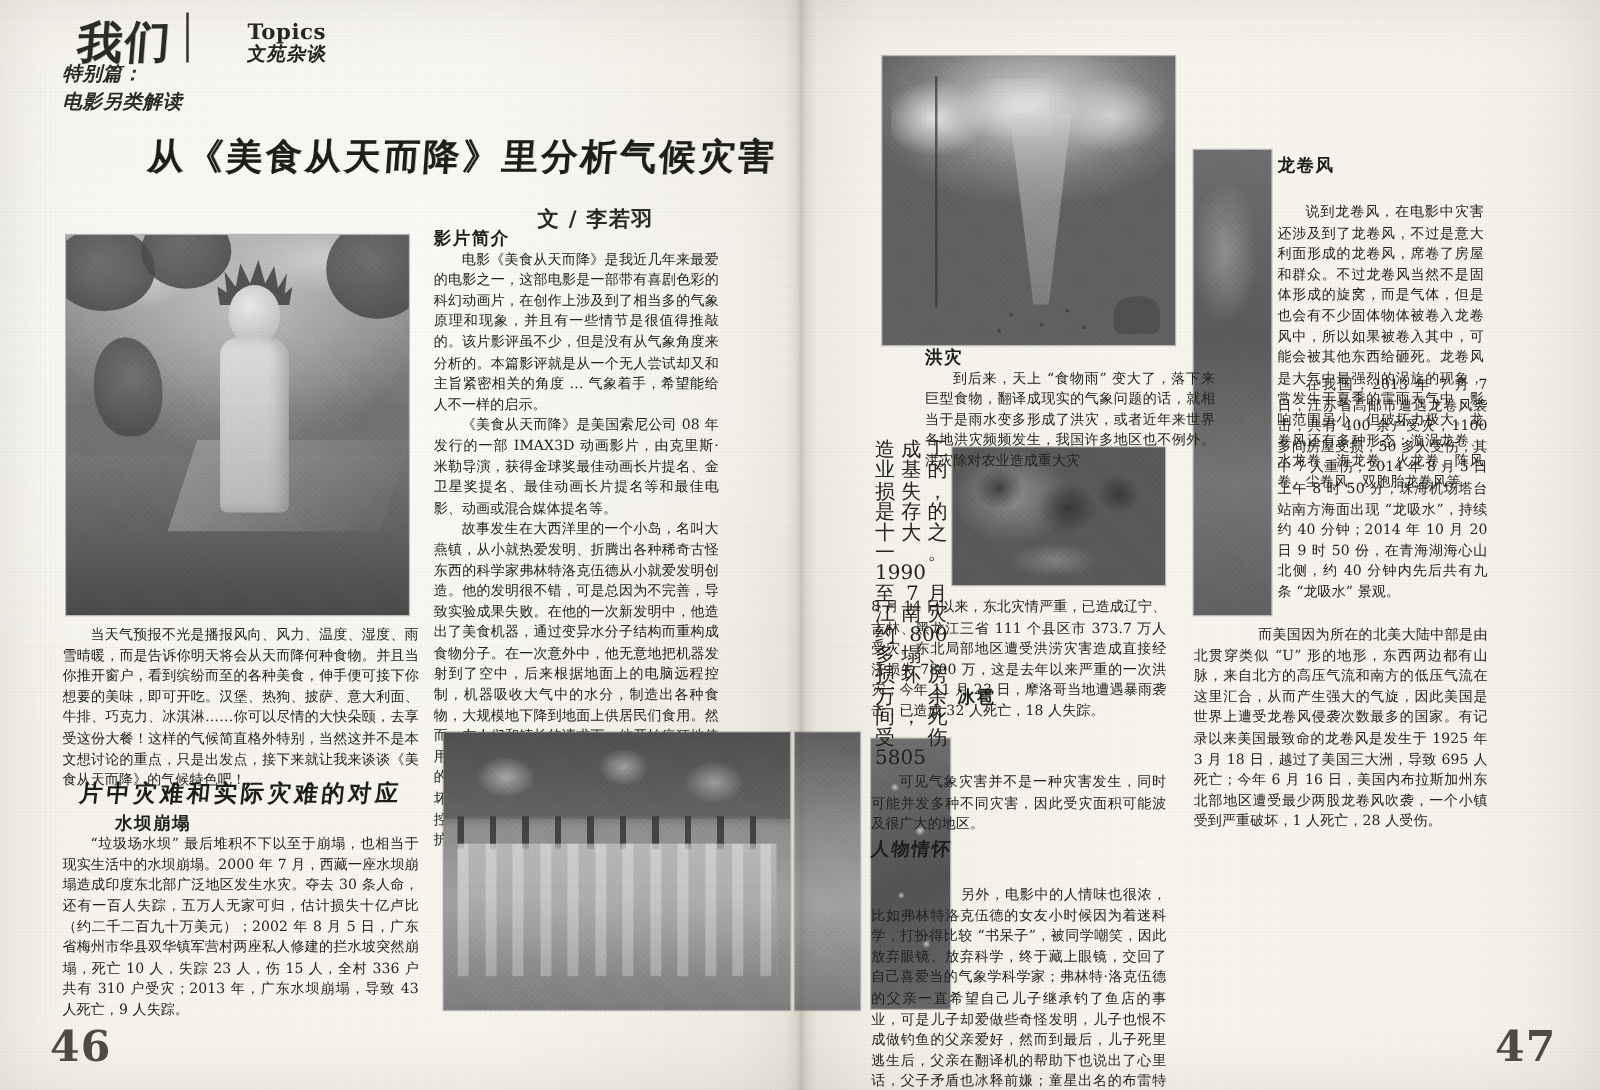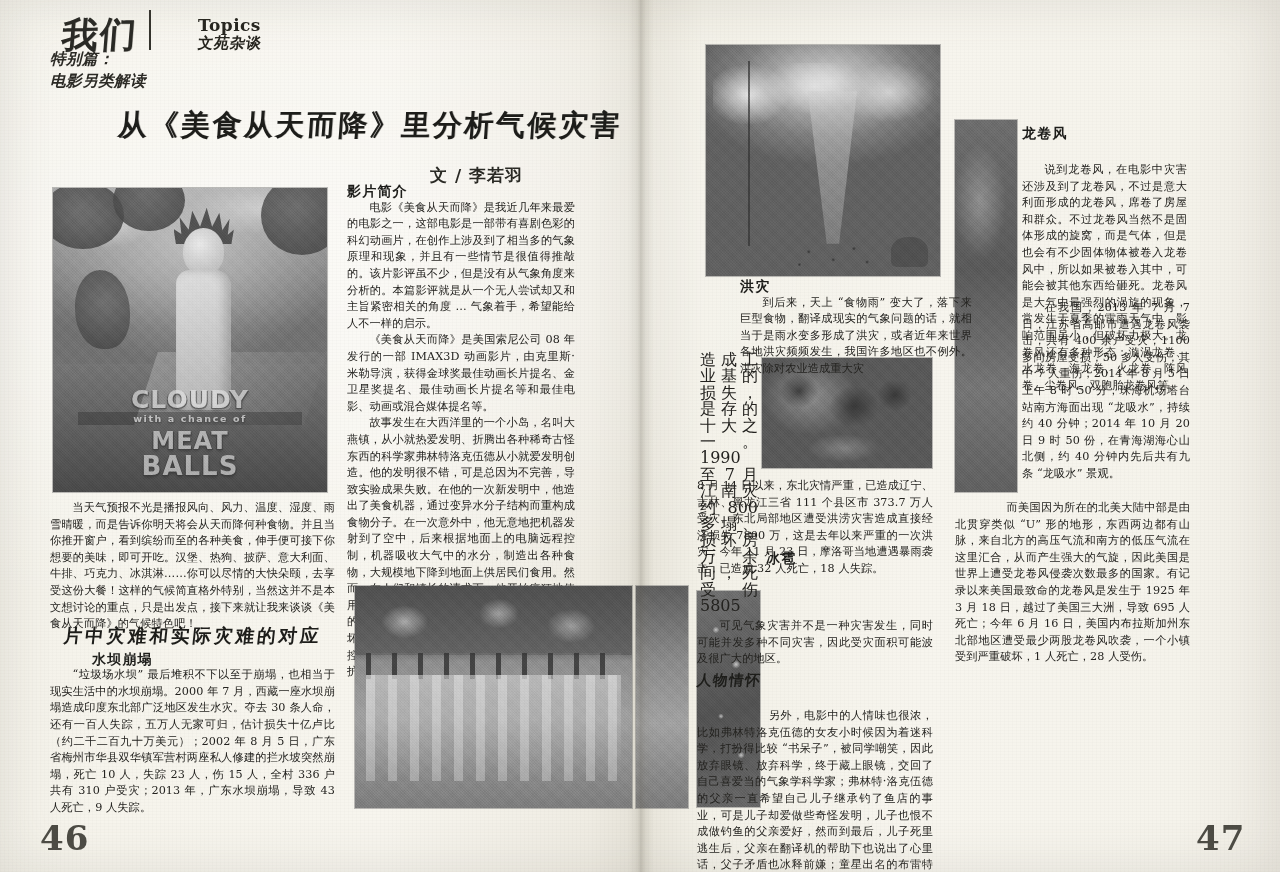--- a/index.html
+++ b/index.html
@@ -454,26 +454,20 @@
       <div class="poster-sky"></div>
       <div class="poster-tree" style="left:-4%; top:-2%; width:30%; height:22%;"></div>
       <div class="poster-tree" style="left:22%; top:-6%; width:26%; height:20%;"></div>
       <div class="poster-tree" style="right:-6%; top:-4%; width:30%; height:26%;"></div>
       <div class="poster-ground"></div>
       <div class="poster-road"></div>
       <div class="poster-monkey"></div>
       <div class="poster-char-hair"></div>
       <div class="poster-char-head"></div>
       <div class="poster-char-body"></div>
-      <div class="poster-logo">
-        <div class="word w1">CLOUDY</div>
-        <div class="word w2">with a chance of</div>
-        <div class="word w3">MEAT</div>
-        <div class="word w4">BALLS</div>
-      </div>
       <div class="halftone"></div>
     </div>
 
     <div class="col" id="col-intro">
       <p class="h-sec noindent">影片简介</p>
       <p>电影《美食从天而降》是我近几年来最爱的电影之一，这部电影是一部带有喜剧色彩的科幻动画片，在创作上涉及到了相当多的气象原理和现象，并且有一些情节是很值得推敲的。该片影评虽不少，但是没有从气象角度来分析的。本篇影评就是从一个无人尝试却又和主旨紧密相关的角度 … 气象着手，希望能给人不一样的启示。</p>
       <p>《美食从天而降》是美国索尼公司 08 年发行的一部 IMAX3D 动画影片，由克里斯·米勒导演，获得金球奖最佳动画长片提名、金卫星奖提名、最佳动画长片提名等和最佳电影、动画或混合媒体提名等。</p>
       <p>故事发生在大西洋里的一个小岛，名叫大燕镇，从小就热爱发明、折腾出各种稀奇古怪东西的科学家弗林特洛克伍德从小就爱发明创造。他的发明很不错，可是总因为不完善，导致实验成果失败。在他的一次新发明中，他造出了美食机器，通过变异水分子结构而重构成食物分子。在一次意外中，他无意地把机器发射到了空中，后来根据地面上的电脑远程控制，机器吸收大气中的水分，制造出各种食物，大规模地下降到地面上供居民们食用。然而，在人们和镇长的请求下，他开始疯狂地使用机器，但是过度的变异导致机器和机器产生的食物都产生了智能，使得事物变得巨型，毁坏了小镇。最后，弗林特在朋友们的帮助下，控制住了美食机，重新赢得了人们的信任与爱护。</p>
     </div>
 

